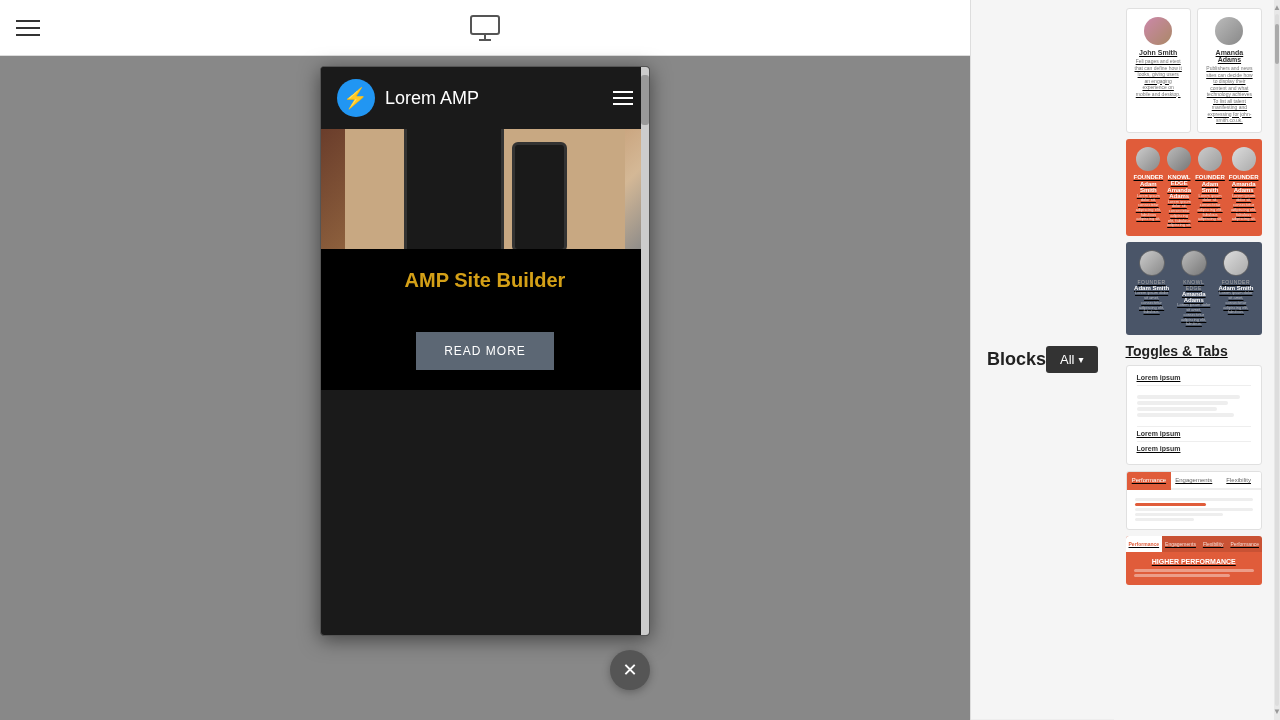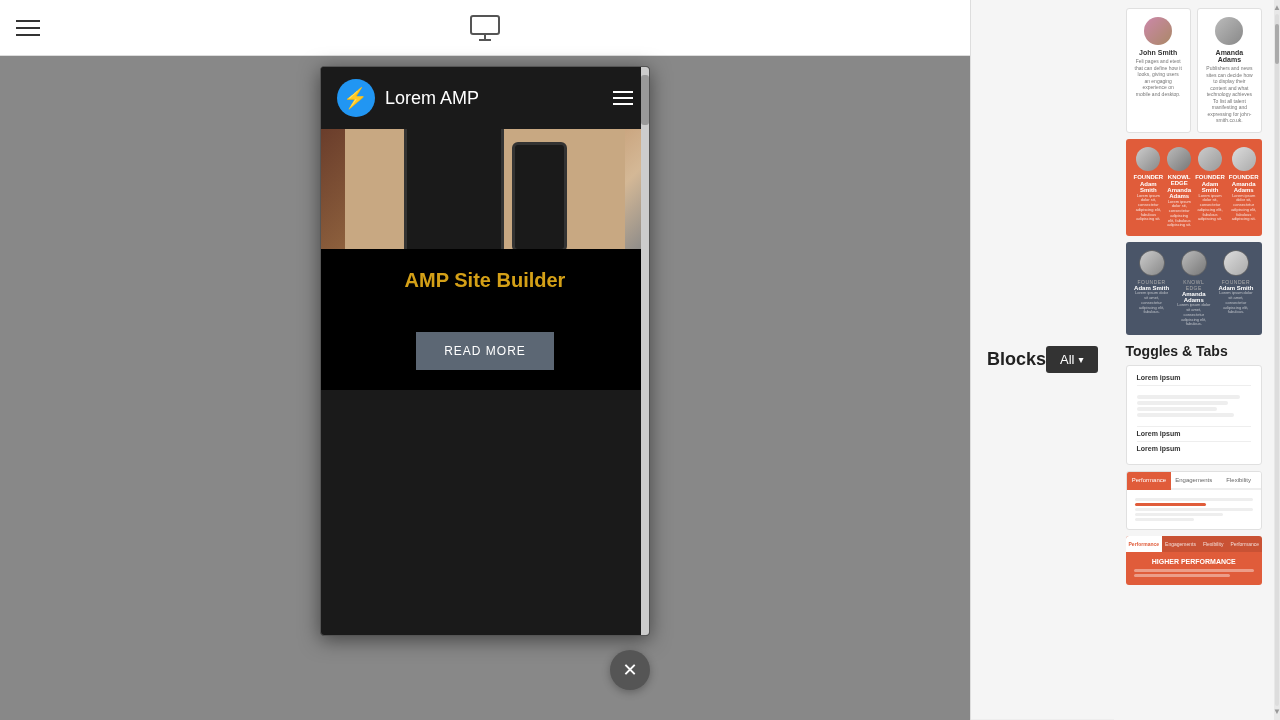--- a/index.html
+++ b/index.html
@@ -217,20 +217,21 @@
     }
     .all-btn-chevron {
       font-size: 10px;
     }
 
     
     .blocks-content {
       flex: 1;
       overflow-y: auto;
       padding: 8px 12px;
+      text-decoration: underline;
     }
     .blocks-content::-webkit-scrollbar { width: 4px; }
     .blocks-content::-webkit-scrollbar-thumb { background: #ccc; }
 
     
     .block-row-2col {
       display: flex;
       gap: 6px;
       margin-bottom: 6px;
     }

